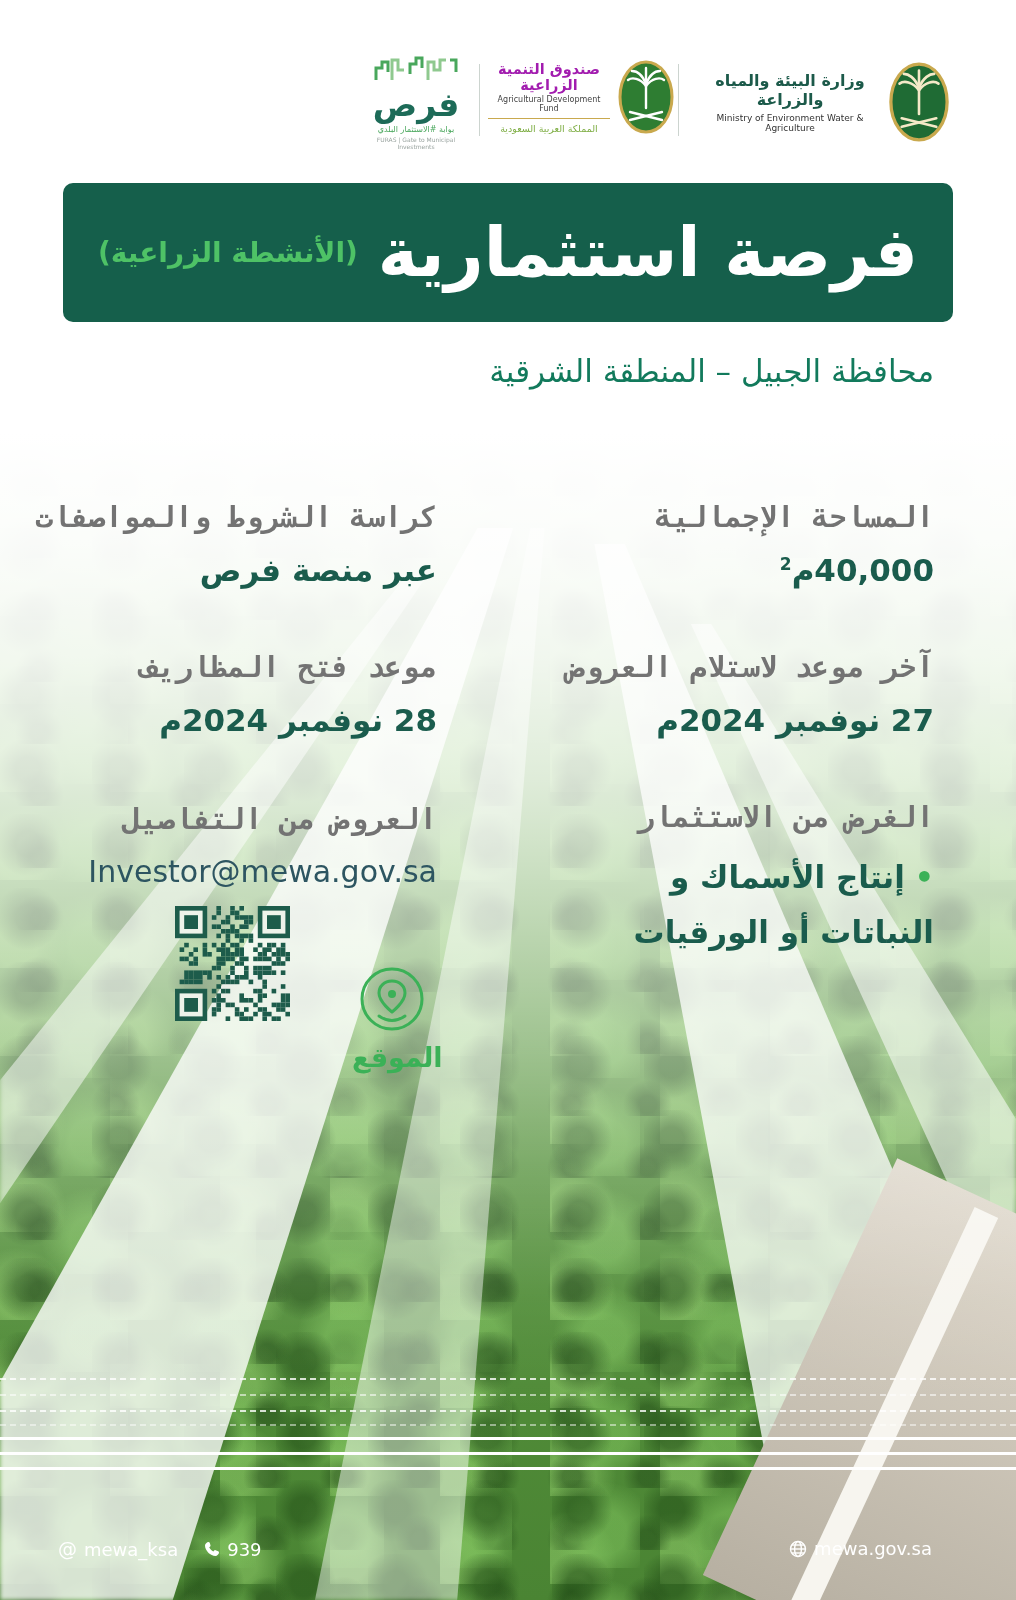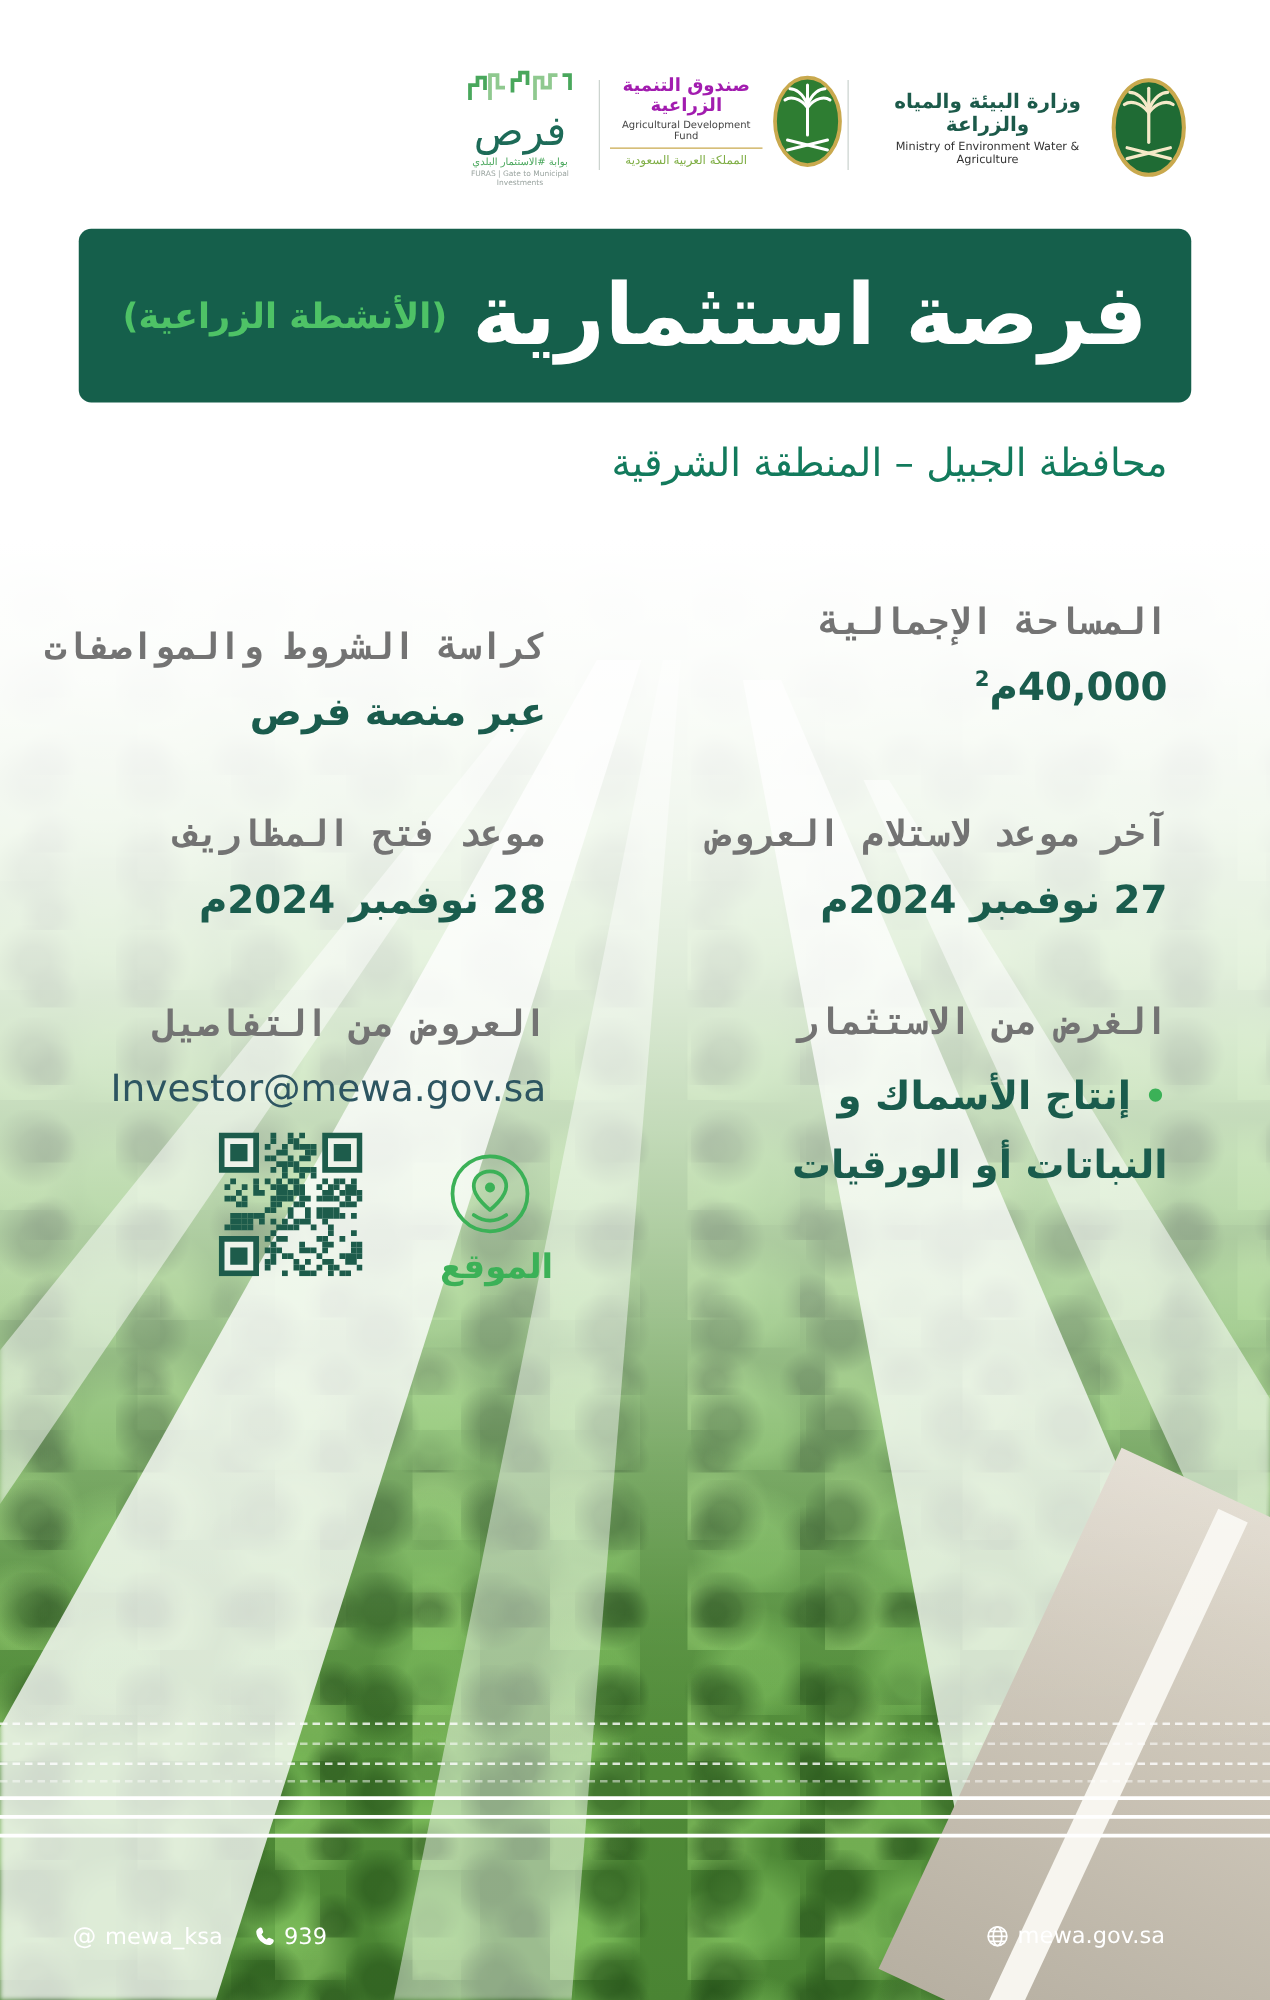--- a/index.html
+++ b/index.html
@@ -34,21 +34,21 @@
 
   
   .dline{position:absolute;left:0;right:0;}
   .dline.dash{border-top:2px dashed rgba(255,255,255,.8);}
   .dline.solid{background:#fff;height:3px;}
 
   
   .logos{position:absolute;top:52px;left:0;width:1016px;height:100px;}
   .vdiv{position:absolute;top:12px;width:1px;height:72px;background:#ccd4cf;}
   .furas{position:absolute;left:360px;top:2px;width:112px;text-align:center;}
-  .furas-name{font-size:33px;font-weight:normal;color:#1d6b58;line-height:1;margin-top:2px;}
+  .furas-name{font-size:33px;font-weight:bold;color:#1d6b58;line-height:1;margin-top:2px;}
   .furas-tag{font-size:8px;color:#49a75c;margin-top:4px;}
   .furas-tag2{font-size:6px;color:#9aa4a0;margin-top:2px;}
   .adf{position:absolute;left:488px;top:8px;width:186px;direction:rtl;display:flex;align-items:center;gap:8px;}
   .adf-text{text-align:center;width:126px;}
   .adf-ar{font-size:14.5px;font-weight:bold;color:#a21caf;}
   .adf-en{font-size:8px;color:#444;margin-top:2px;border-bottom:1px solid #c9a94e;padding-bottom:5px;}
   .adf-sub{font-size:9.5px;color:#7fae45;margin-top:4px;}
   .mewa{position:absolute;left:700px;top:10px;width:250px;direction:rtl;display:flex;align-items:center;gap:10px;}
   .mewa-text{text-align:center;width:176px;}
   .mewa-ar{font-size:16px;font-weight:bold;color:#1c5a4a;}
@@ -70,21 +70,21 @@
   .detail{position:absolute;direction:rtl;text-align:right;}
   .d-label{font-size:29px;font-weight:bold;color:#737373;font-family:Liberation Mono, monospace;}
   .d-value{font-size:31px;font-weight:bold;color:#1a5c4d;margin-top:16px;}
   .d-value sup{font-size:17px;}
   .d-value.latin{direction:ltr;font-weight:normal;color:#2d5561;font-size:30px;}
   .d-bullet{font-size:31px;font-weight:bold;color:#1a5c4d;margin-top:14px;max-width:330px;line-height:1.75;}
   .dot{color:#3bb157;font-size:30px;margin-left:10px;}
 
   
   .qr{position:absolute;left:175px;top:906px;}
-  .locblock{position:absolute;left:352px;top:922px;width:80px;text-align:center;}
+  .locblock{position:absolute;left:352px;top:966px;width:80px;text-align:center;}
   .loc-label{font-size:27px;font-weight:bold;color:#3bb157;margin-top:6px;}
 
   
   .footer-left{position:absolute;left:58px;top:1538px;display:flex;align-items:center;gap:26px;color:#fff;}
   .f-item{display:flex;align-items:center;gap:7px;font-size:18px;color:#fff;}
   .at{font-size:19px;}
   .footer-right{position:absolute;right:84px;top:1538px;display:flex;align-items:center;gap:7px;color:#fff;font-size:18px;}
 </style>
 </head>
 <body>
@@ -175,21 +175,21 @@
 
   <div class="banner">
     <div class="banner-title">فرصة استثمارية</div>
     <div class="banner-sub">(الأنشطة الزراعية)</div>
   </div>
 
   <div class="opp">
     <div class="opp-loc">محافظة الجبيل – المنطقة الشرقية</div>
   </div>
 
-  <div class="detail" style="right:82px;top:480px;">
+  <div class="detail" style="right:82px;top:500px;">
     <div class="d-label">المساحة الإجمالية</div>
     <div class="d-value">
       <span>40,000م</span><sup>2</sup>
     </div>
   </div>
 
   <div class="detail" style="right:579px;top:500px;">
     <div class="d-label">كراسة الشروط والمواصفات</div>
     <div class="d-value">عبر منصة فرص</div>
   </div>

